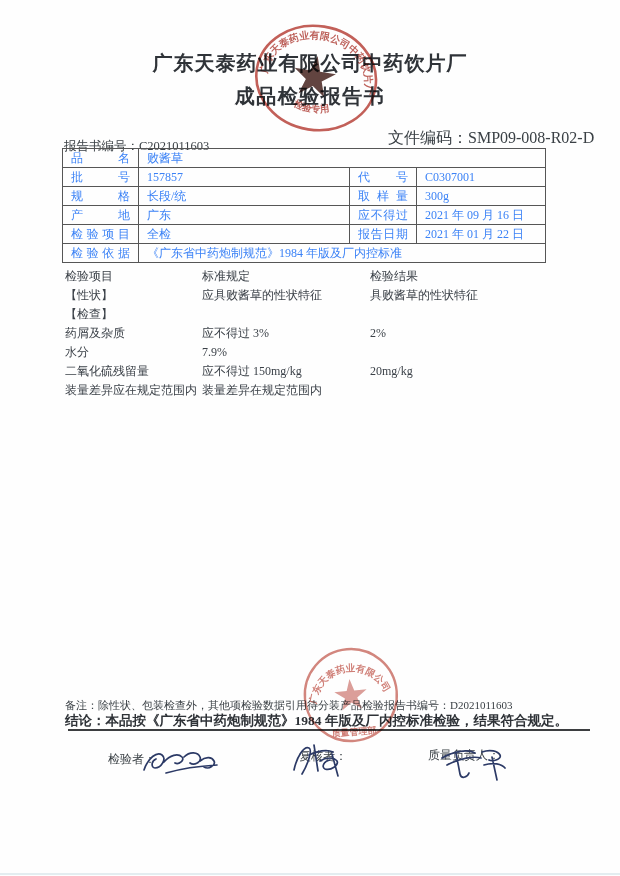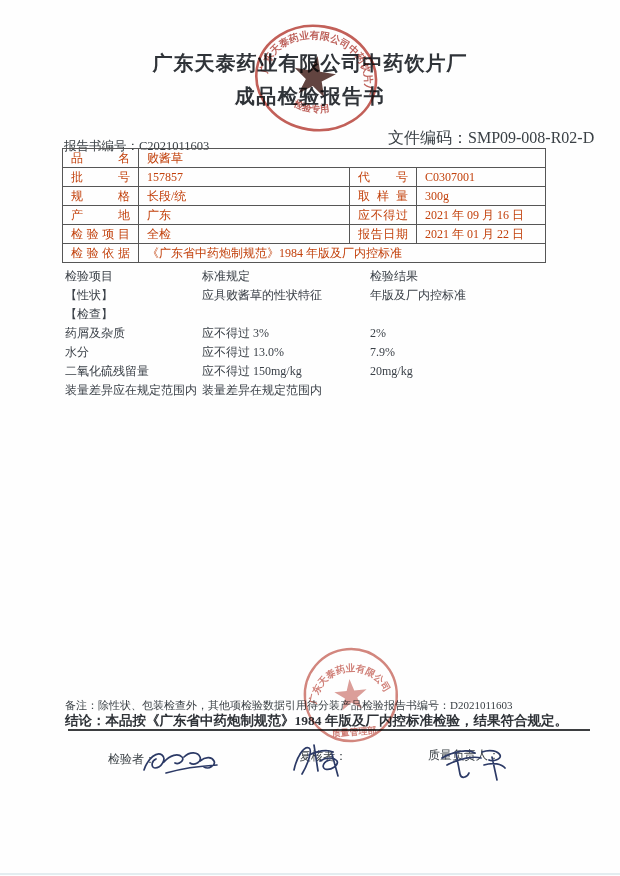--- a/index.html
+++ b/index.html
@@ -24,21 +24,21 @@
     position:absolute;top:83px;left:0;width:620px;
     text-align:center;font-size:20px;font-weight:600;
     letter-spacing:1.5px;color:#2f3338;
   }
   .meta-left{position:absolute;top:138px;left:64px;font-size:12.5px;}
   .meta-right{position:absolute;top:128px;left:388px;font-size:16px;}
 
   table.info{
     position:absolute;top:148px;left:62px;
     width:483px;border-collapse:collapse;table-layout:fixed;
-    font-size:12px;color:#c2410c;
+    font-size:12px;color:#3b82f6;
   }
   table.info td{
     border:1px solid #565656;height:18px;line-height:17px;
     padding:0 8px;overflow:hidden;white-space:nowrap;
   }
   td.lbl{
     text-align:justify;text-align-last:justify;
     padding:0 10px;
   }
 
@@ -120,35 +120,34 @@
 
   <div class="results">
     <div class="r-row">
       <span>检验项目</span>
       <span>标准规定</span>
       <span>检验结果</span>
     </div>
     <div class="r-row">
       <span>【性状】</span>
       <span>应具败酱草的性状特征</span>
-      <span>年版及厂内控标准</span>
+      <span>具败酱草的性状特征</span>
     </div>
     <div class="r-row">
       <span>【检查】</span>
       <span></span>
       <span></span>
     </div>
     <div class="r-row">
       <span>药屑及杂质</span>
       <span>应不得过 3%</span>
       <span>2%</span>
     </div>
     <div class="r-row">
       <span>水分</span>
-      <span>应不得过 13.0%</span>
       <span>7.9%</span>
     </div>
     <div class="r-row">
       <span>二氧化硫残留量</span>
       <span>应不得过 150mg/kg</span>
       <span>20mg/kg</span>
     </div>
     <div class="r-row">
       <span>装量差异应在规定范围内</span>
       <span>装量差异在规定范围内</span>

